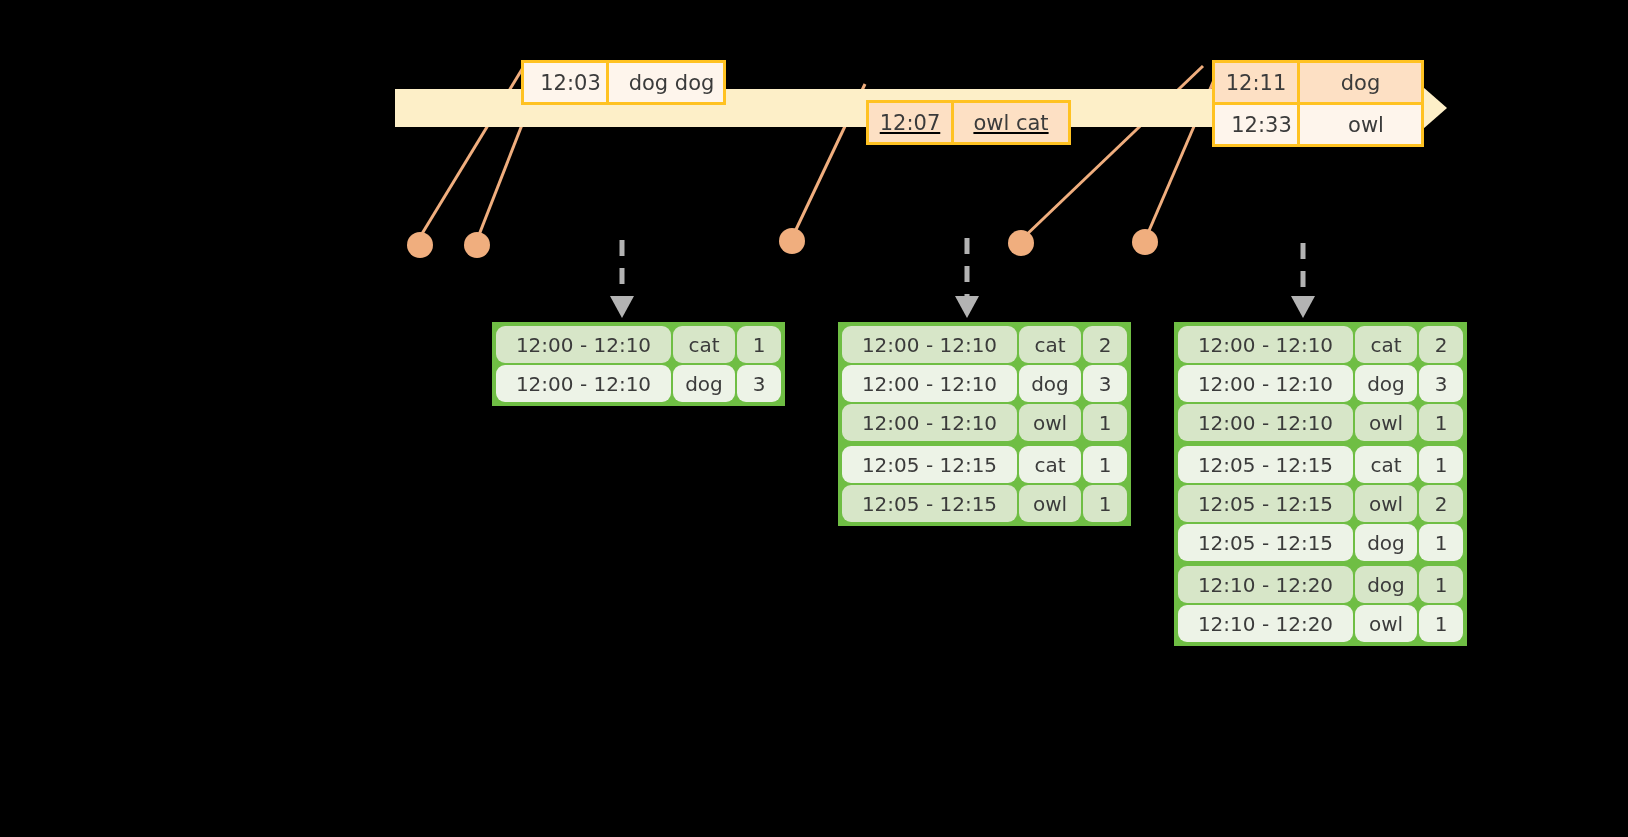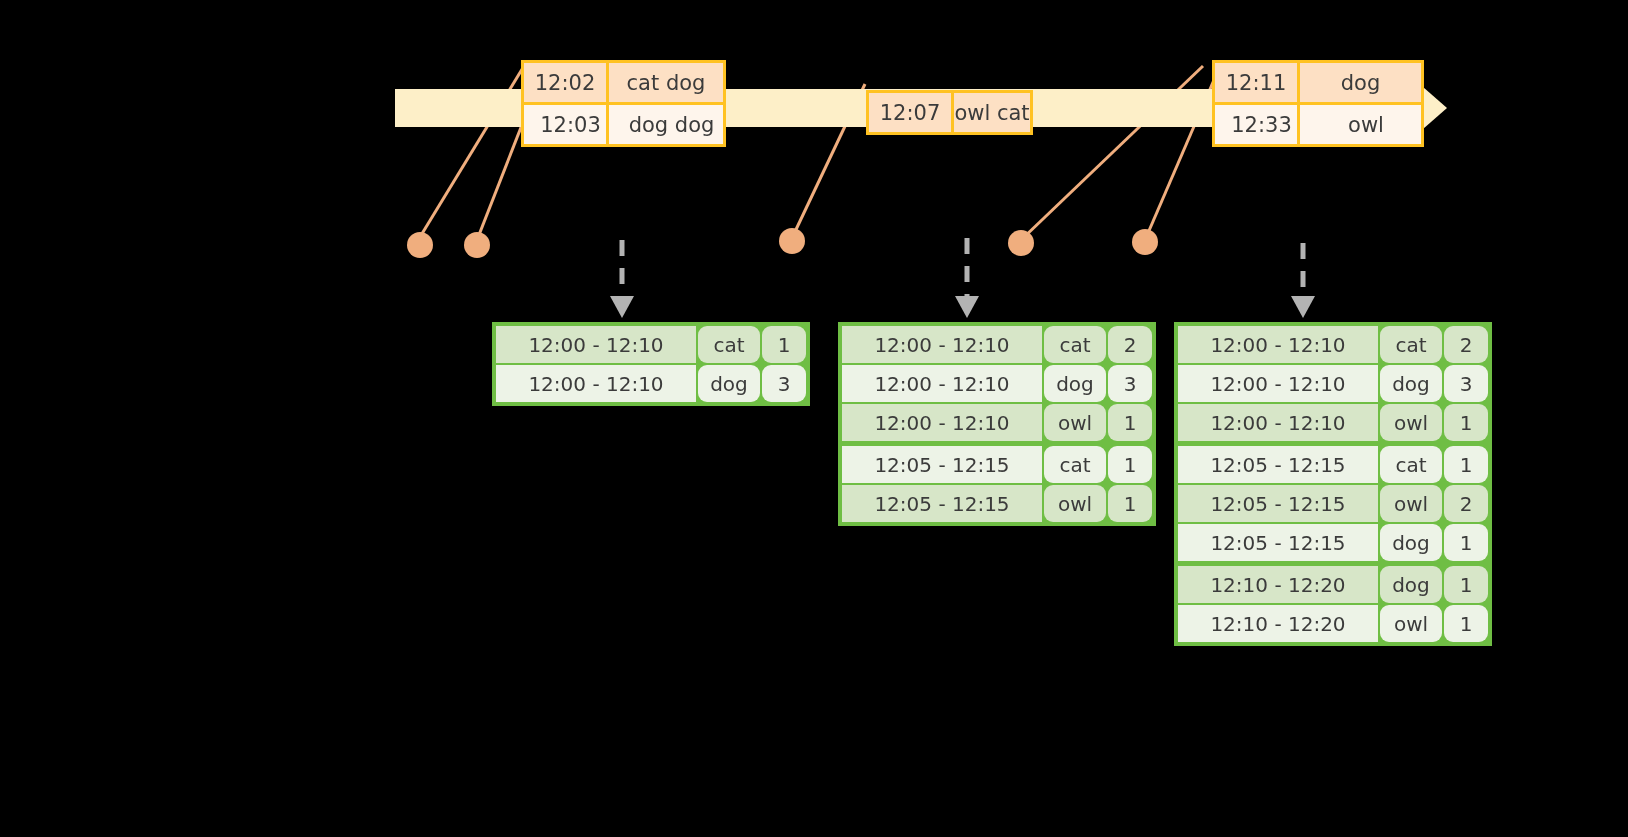--- a/index.html
+++ b/index.html
@@ -101,21 +101,21 @@
     display: flex;
     align-items: center;
     justify-content: center;
     font-size: 20px;
     color: #3b3b3b;
     box-sizing: border-box;
     background: #EDF3E7;
   }
   .res-row.shade .res-cell { background: #D7E6C8; }
   .res-cell + .res-cell { margin-left: 2px; border-radius: 9px; }
-  .c-window { width: 200px; }
+  .c-window { width: 175px; border-radius: 9px; }
   .c-word   { width: 62px; }
   .c-count  { width: 44px; }
 </style>
 </head>
 <body>
 
 <div id="stage">
 
   <svg id="wires" viewBox="0 0 1628 837" xmlns="http://www.w3.org/2000/svg">
 
@@ -140,31 +140,27 @@
       <polygon points="610,296 634,296 622,318"></polygon>
       <polygon points="955,296 979,296 967,318"></polygon>
       <polygon points="1291,296 1315,296 1303,318"></polygon>
     </g>
   </svg>
 
   <div class="timeline-bar" style="left:395px; top:89px; width:1020px; height:38px;"></div>
   <div class="timeline-arrowhead" style="left:1415px; top:80px;"></div>
 
   <div class="event-box" style="left:521px; top:60px; width:205px;">
-    <div class="event-row shade">
-      <div class="ev-time">12:02</div>
-      <div class="ev-val">cat dog</div>
-    </div>
     <div class="event-row plain">
       <div class="ev-time">12:03</div>
       <div class="ev-val">dog dog</div>
     </div>
   </div>
 
-  <div class="event-box" style="left:866px; top:90px; width:167px;">
+  <div class="event-box" style="left:866px; top:100px; width:205px;text-decoration:underline;">
     <div class="event-row shade">
       <div class="ev-time">12:07</div>
       <div class="ev-val">owl cat</div>
     </div>
   </div>
 
   <div class="event-box" style="left:1212px; top:60px; width:212px;">
     <div class="event-row shade">
       <div class="ev-time">12:11</div>
       <div class="ev-val">dog</div>

